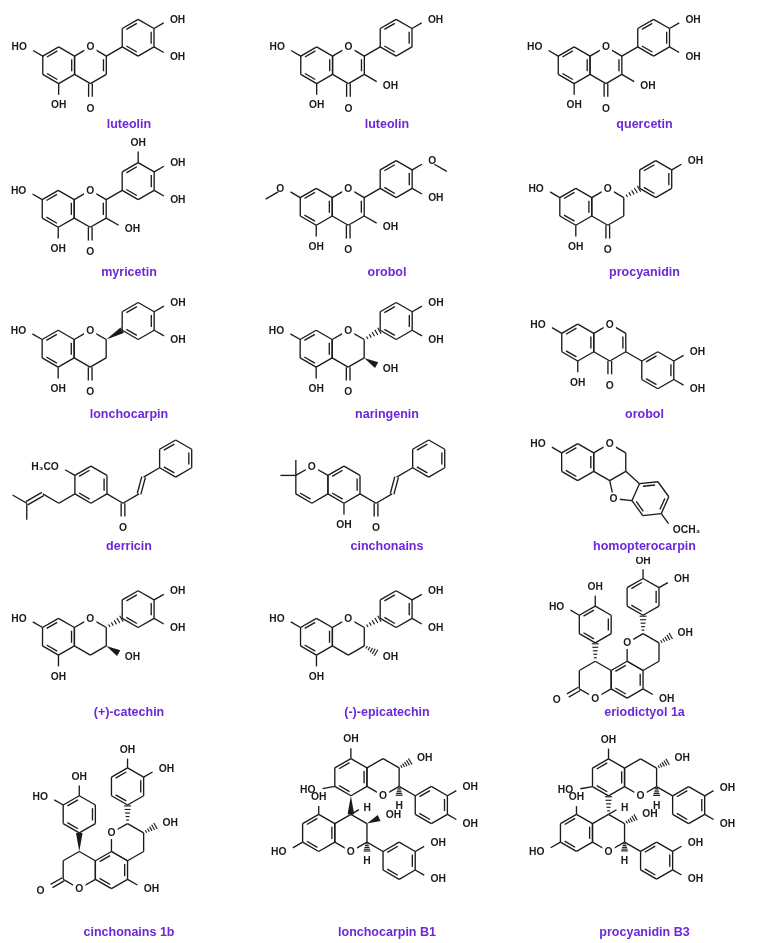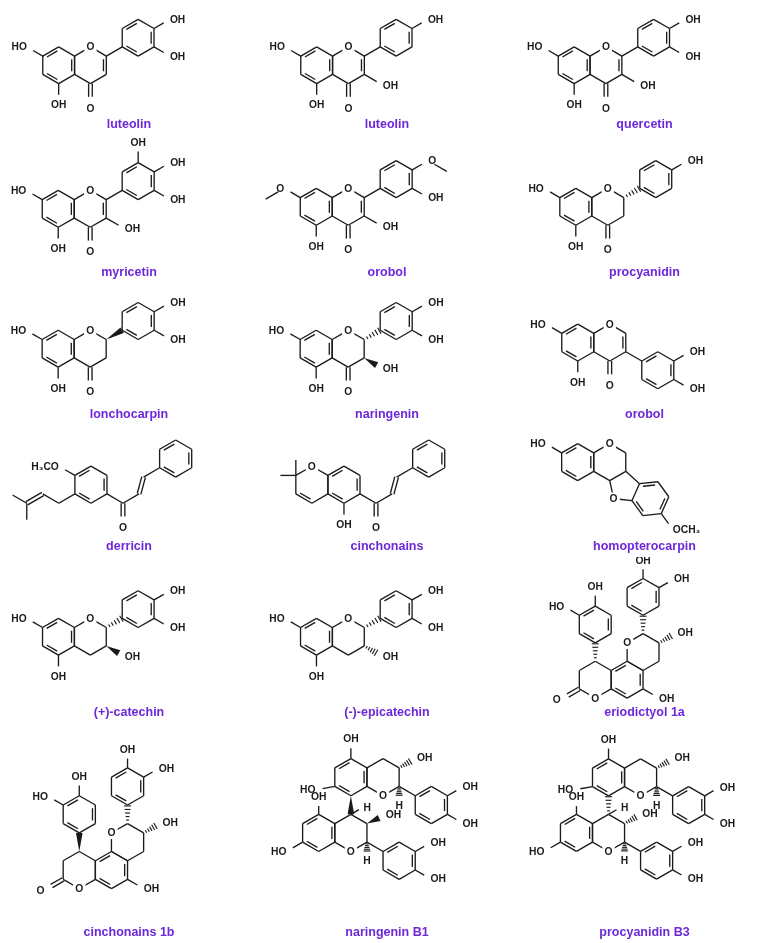--- a/index.html
+++ b/index.html
@@ -891,21 +891,21 @@
         <line x1="152.35382907247958" y1="142" x2="152.35382907247958" y2="124" stroke="#1a1a1a" stroke-width="1.3"></line>
         <line x1="152.35382907247958" y1="124" x2="136.7653718043597" y2="115" stroke="#1a1a1a" stroke-width="1.3"></line>
         <line x1="135.48711830837385" y1="118.978" x2="125.26109034048721" y2="124.882" stroke="#1a1a1a" stroke-width="1.3"></line>
         <line x1="125.26109034048721" y1="141.118" x2="135.48711830837385" y2="147.022" stroke="#1a1a1a" stroke-width="1.3"></line>
         <line x1="149.547906764218" y1="138.904" x2="149.547906764218" y2="127.096" stroke="#1a1a1a" stroke-width="1.3"></line>
         <line x1="152.35382907247958" y1="124" x2="161.01408311032398" y2="119" stroke="#1a1a1a" stroke-width="1.3"></line>
         <text x="167.07626093681503" y="115.5" text-anchor="start" dominant-baseline="central">OH</text>
         <line x1="152.35382907247958" y1="142" x2="161.01408311032398" y2="147" stroke="#1a1a1a" stroke-width="1.3"></line>
         <text x="167.07626093681503" y="150.5" text-anchor="start" dominant-baseline="central">OH</text>
       </svg>
-    <div class="caption">naringenin B1</div>
+    <div class="caption">lonchocarpin B1</div>
   </div>
   <div class="cell">
     <svg class="structure" viewBox="0 0 250 196" preserveAspectRatio="xMidYMid meet">
         <line x1="90" y1="34" x2="74.4115427318801" y2="43" stroke="#1a1a1a" stroke-width="1.3"></line>
         <line x1="74.4115427318801" y1="43" x2="74.4115427318801" y2="61" stroke="#1a1a1a" stroke-width="1.3"></line>
         <line x1="74.4115427318801" y1="61" x2="90" y2="70" stroke="#1a1a1a" stroke-width="1.3"></line>
         <line x1="90" y1="70" x2="105.5884572681199" y2="61.00000000000001" stroke="#1a1a1a" stroke-width="1.3"></line>
         <line x1="105.5884572681199" y1="61.00000000000001" x2="105.5884572681199" y2="43" stroke="#1a1a1a" stroke-width="1.3"></line>
         <line x1="105.5884572681199" y1="43" x2="90" y2="34" stroke="#1a1a1a" stroke-width="1.3"></line>
         <line x1="88.72174650401416" y1="37.978" x2="78.49571853612753" y2="43.882" stroke="#1a1a1a" stroke-width="1.3"></line>

